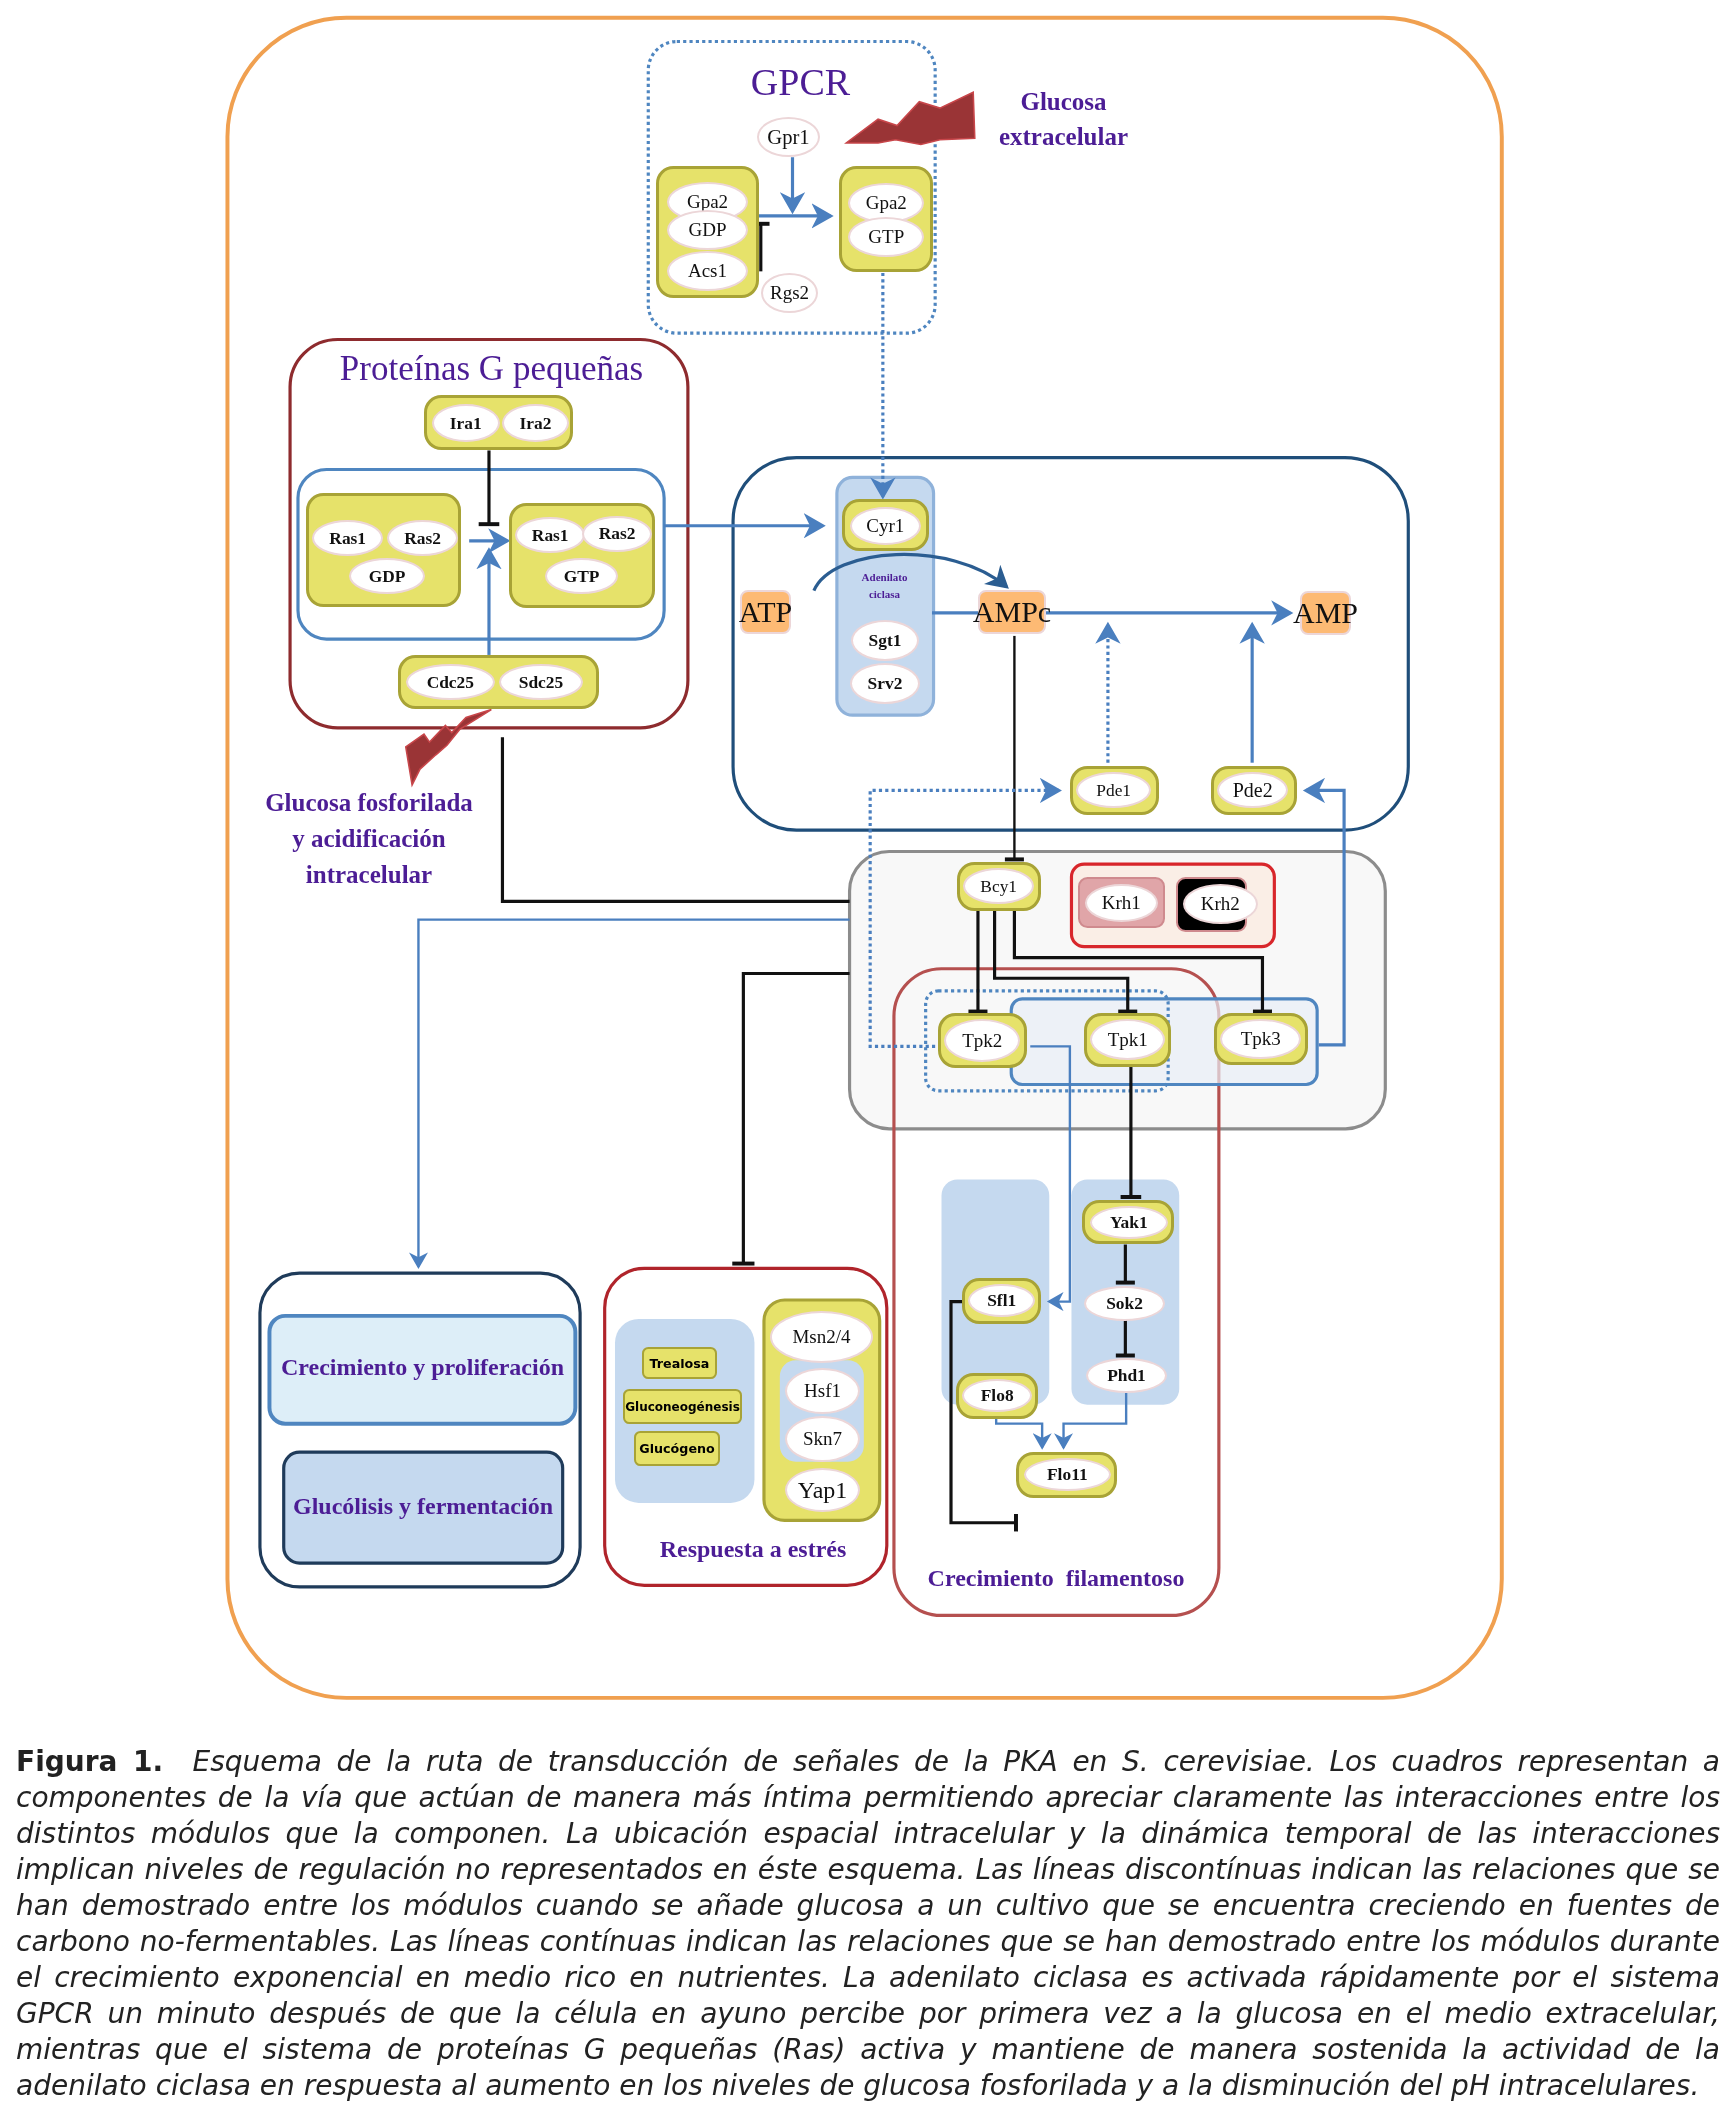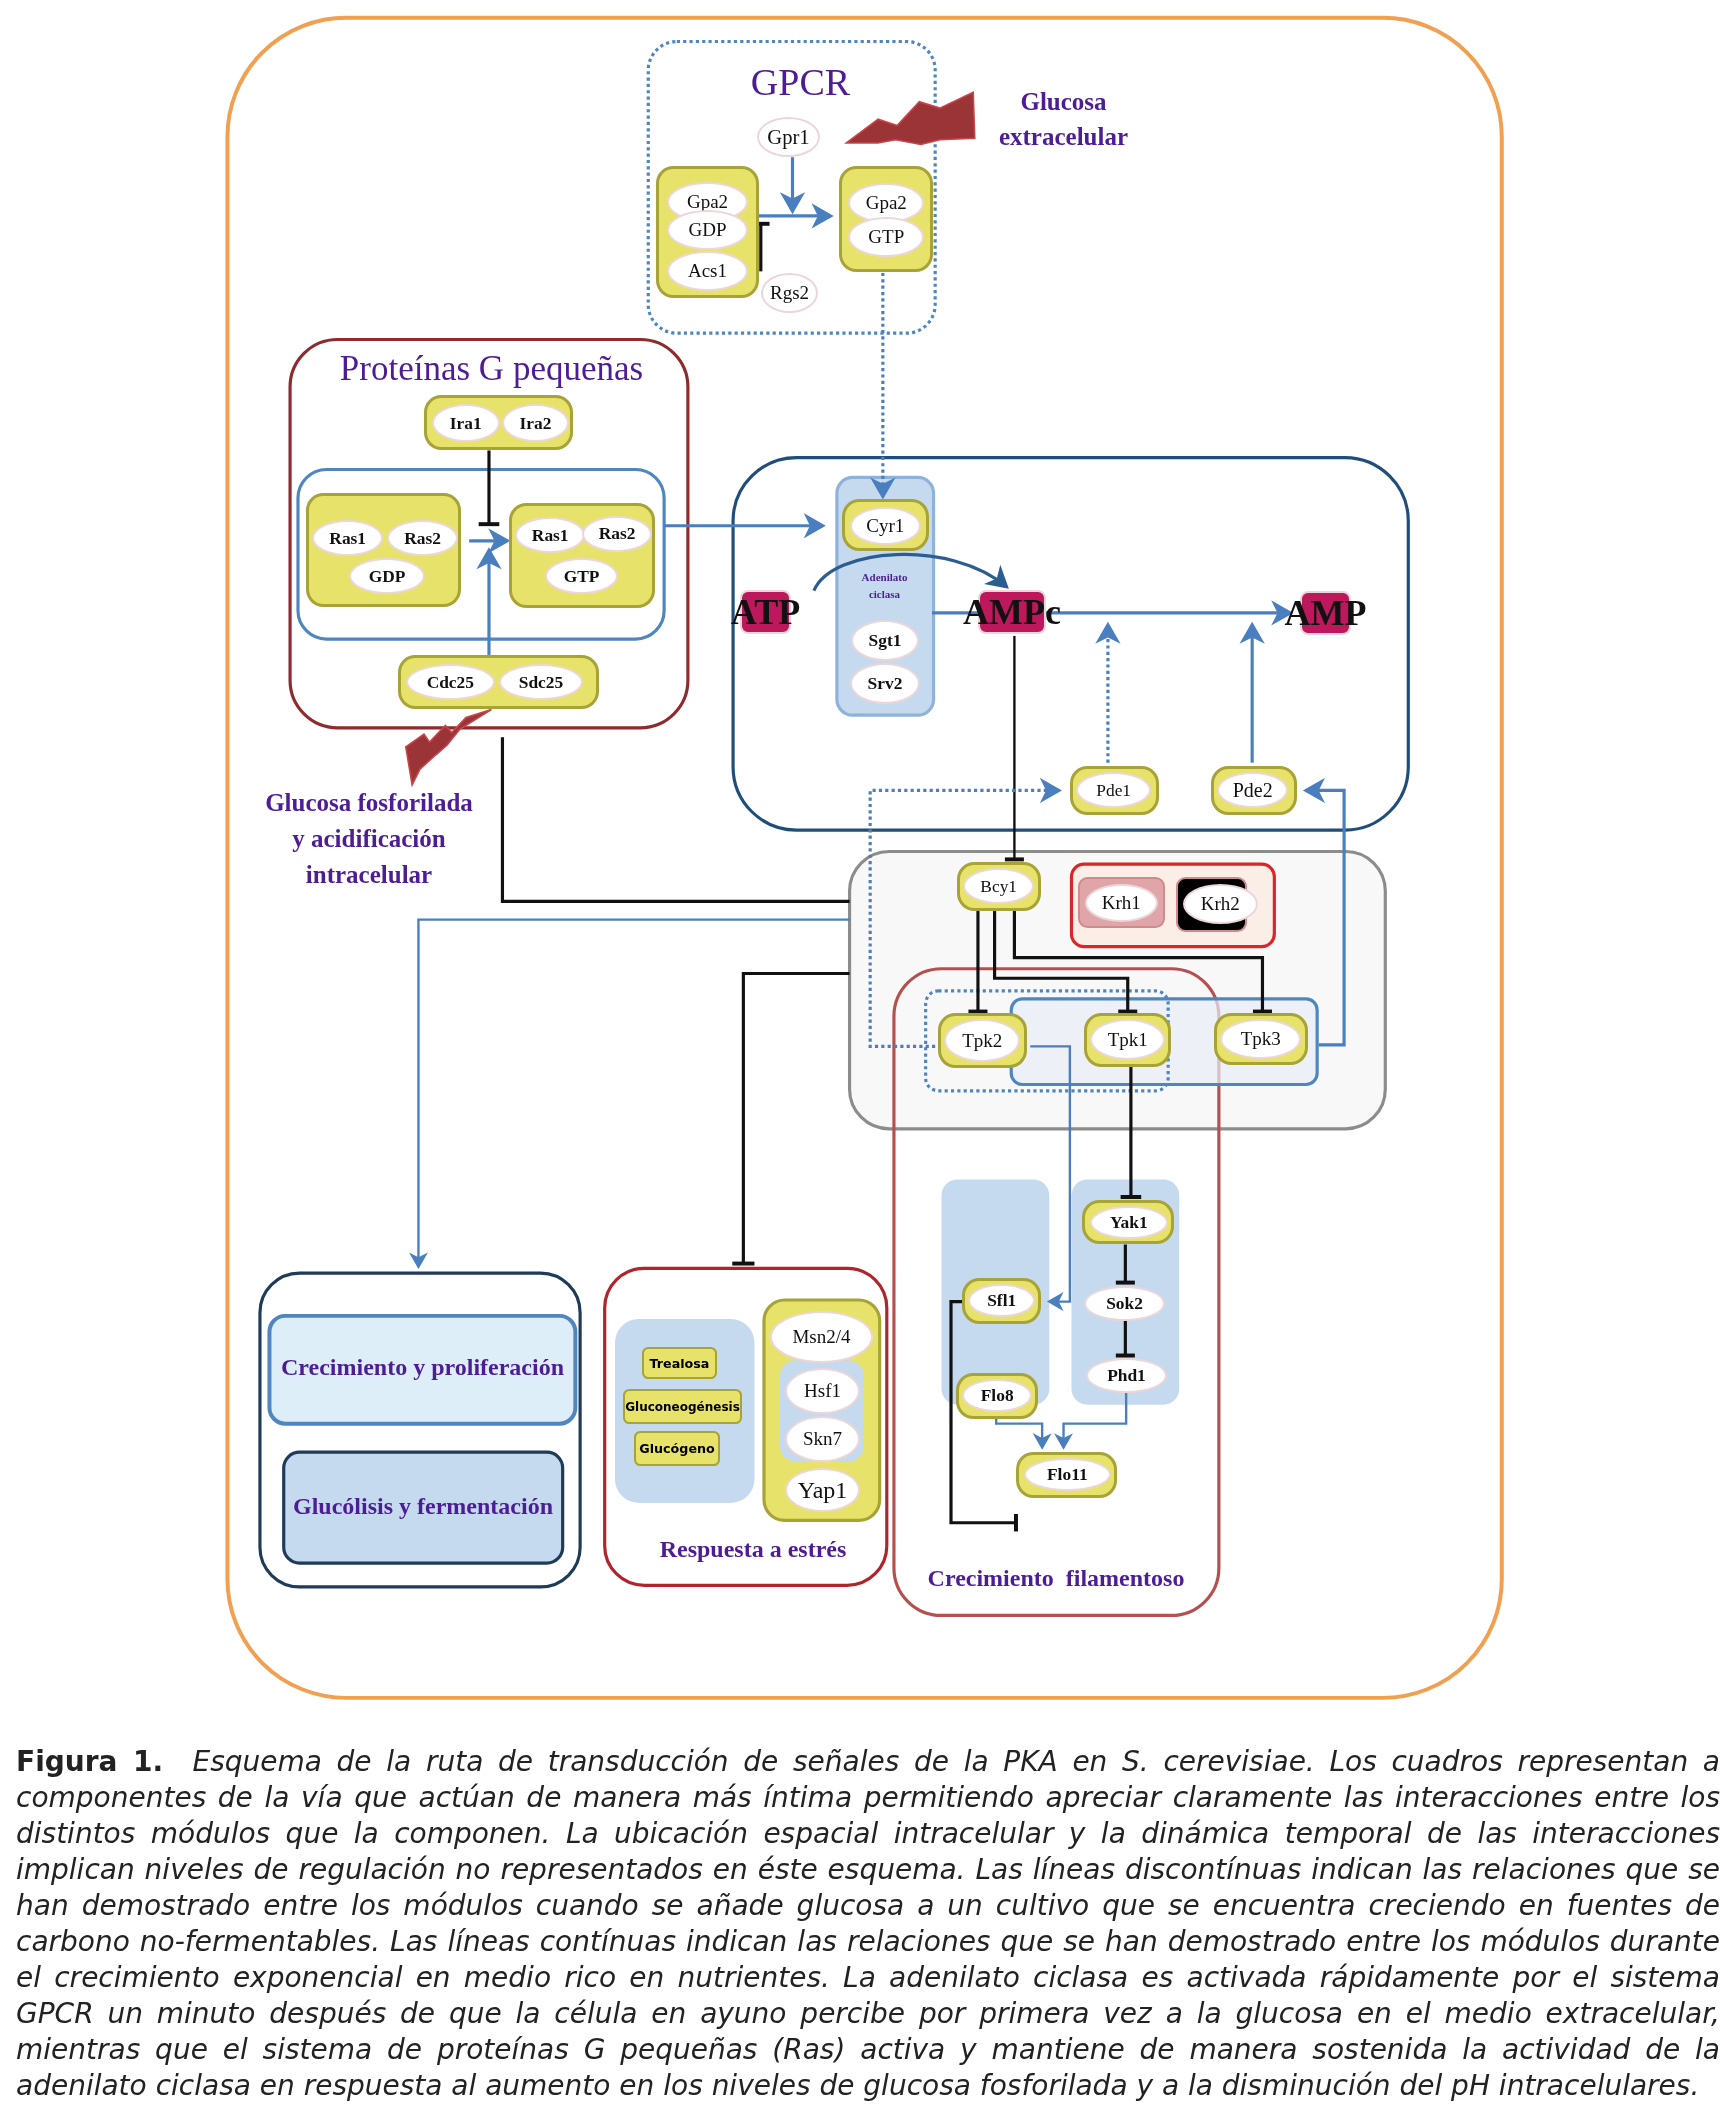--- a/index.html
+++ b/index.html
@@ -2,21 +2,21 @@
 <html style="font-size:12.7px"><head>
 <meta charset="utf-8">
 <style>
   html,body{margin:0;padding:0;background:#fff;}
   body{width:1734px;height:2119px;position:relative;overflow:hidden;font-family:"Liberation Serif",serif;}
   svg.wires{position:absolute;left:0;top:0;width:1734px;height:2119px;}
   .box{position:absolute;box-sizing:border-box;}
   .ybox{position:absolute;box-sizing:border-box;background:#e6e26a;border:3.2px solid #a8a336;border-radius:17.4px;}
   .ell{position:absolute;box-sizing:border-box;background:#fff;border:2.4px solid #ecd6d8;border-radius:50%;display:flex;align-items:center;justify-content:center;font-family:"Liberation Serif",serif;font-size:20.6px;color:#111;}
   .ell.b{font-weight:bold;}
-  .rect{position:absolute;box-sizing:border-box;background:#be185d;border:2.4px solid #ecd6d8;border-radius:8px;display:flex;align-items:center;justify-content:center;font-size:36px;font-weight:bold;color:#111;}
+  .rect{position:absolute;box-sizing:border-box;background:#fdba74;border:2.4px solid #ecd6d8;border-radius:8px;display:flex;align-items:center;justify-content:center;font-size:30px;font-weight:normal;color:#111;}
   .lbl{position:absolute;font-family:"Liberation Serif",serif;color:#4c1d95;text-align:center;white-space:nowrap;}
   .caption{position:absolute;left:16px;top:1744px;width:1704px;font-family:"DejaVu Sans",sans-serif;font-size:28px;line-height:36px;color:#222;text-align:justify;}
   .caption b{font-style:normal;font-weight:bold;}
   .caption i{font-style:italic;}
   .sans{font-family:"DejaVu Sans",sans-serif;}
 </style>
 </head>
 <body>
 
 <svg class="wires" viewBox="0 0 2188 2673">

